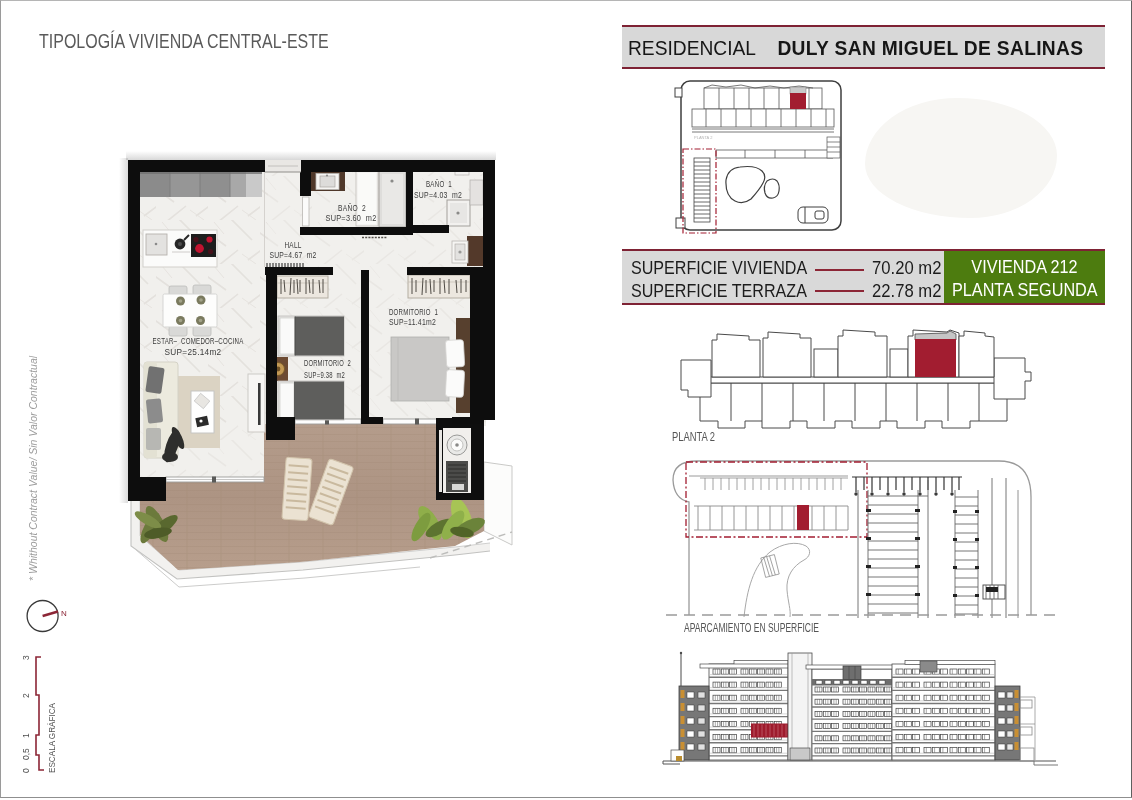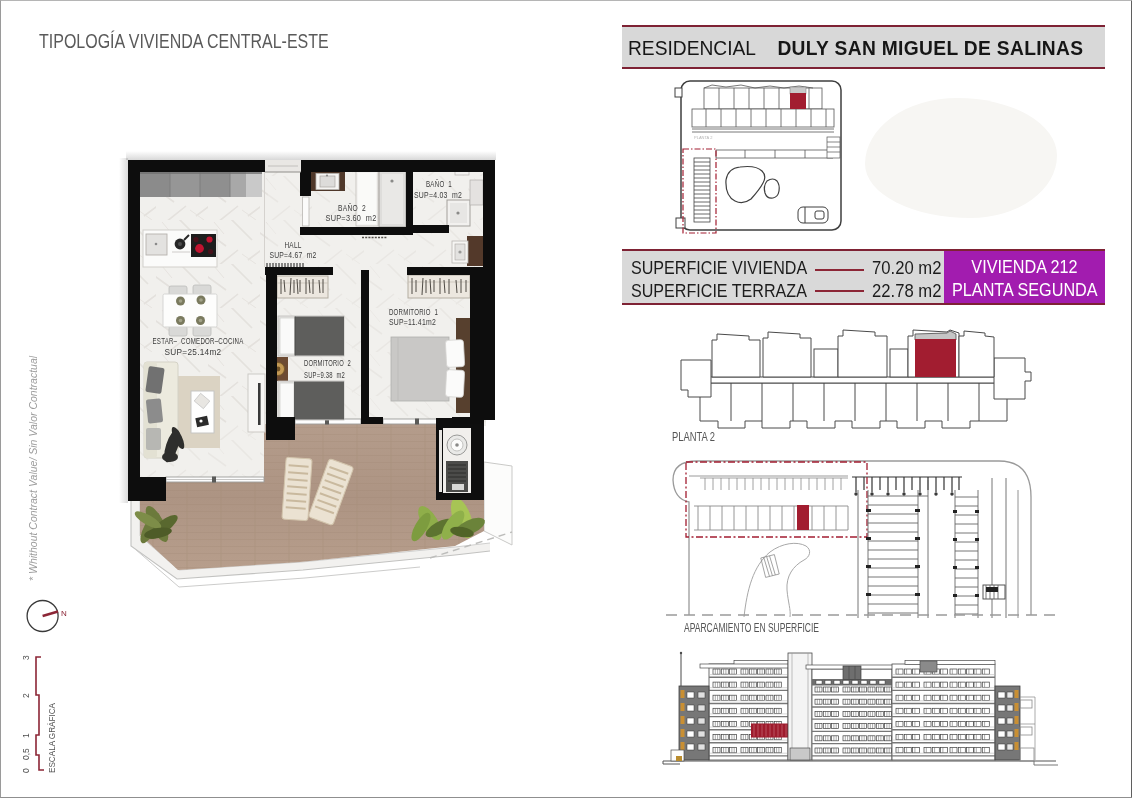--- a/index.html
+++ b/index.html
@@ -136,21 +136,21 @@
 
 <div class="abs" style="left:631px;top:257px;font-size:18.5px;color:#1c1c1c;transform:scaleX(0.87);transform-origin:0 0;white-space:nowrap;">SUPERFICIE VIVIENDA</div>
 <div class="abs" style="left:631px;top:280px;font-size:18.5px;color:#1c1c1c;transform:scaleX(0.87);transform-origin:0 0;white-space:nowrap;">SUPERFICIE TERRAZA</div>
 
 <div class="abs" style="left:815px;top:269px;width:49px;height:2px;background:#8c2636;"></div>
 <div class="abs" style="left:815px;top:290px;width:49px;height:2px;background:#8c2636;"></div>
 
 <div class="abs" style="left:872px;top:257px;font-size:18.5px;color:#1c1c1c;transform:scaleX(0.9);transform-origin:0 0;white-space:nowrap;">70.20 m2</div>
 <div class="abs" style="left:872px;top:280px;font-size:18.5px;color:#1c1c1c;transform:scaleX(0.9);transform-origin:0 0;white-space:nowrap;">22.78 m2</div>
 
-<div class="abs" style="left:944px;top:251px;width:161px;height:52px;background:#a21caf;color:#ffffff;text-align:center;font-size:18px;line-height:22.5px;padding-top:5px;box-sizing:border-box;white-space:nowrap;">
+<div class="abs" style="left:944px;top:251px;width:161px;height:52px;background:#4d7c0f;color:#ffffff;text-align:center;font-size:18px;line-height:22.5px;padding-top:5px;box-sizing:border-box;white-space:nowrap;">
     <div style="transform:scaleX(0.9);transform-origin:50% 50%;">VIVIENDA 212</div>
     <div style="transform:scaleX(0.9);transform-origin:50% 50%;">PLANTA SEGUNDA</div>
   </div>
 
 <div class="abs" style="left:622px;top:303px;width:483px;height:2px;background:#7e2234;"></div>
 
 <svg class="abs" style="left:665px;top:325px;" width="370" height="122" viewBox="665 325 370 122">
 <g fill="#ffffff" stroke="#4a4a4a" stroke-width="1">
 
 <path d="M700,383 L700,421 L718,421 L718,428 L745,428 L745,421 L762,421 L762,428 L790,428 L790,421 L807,421 L807,428 L835,428 L835,421 L852,421 L852,428 L880,428 L880,421 L897,421 L897,428 L925,428 L925,421 L942,421 L942,428 L970,428 L970,421 L1007,421 L1007,383 z"></path>

